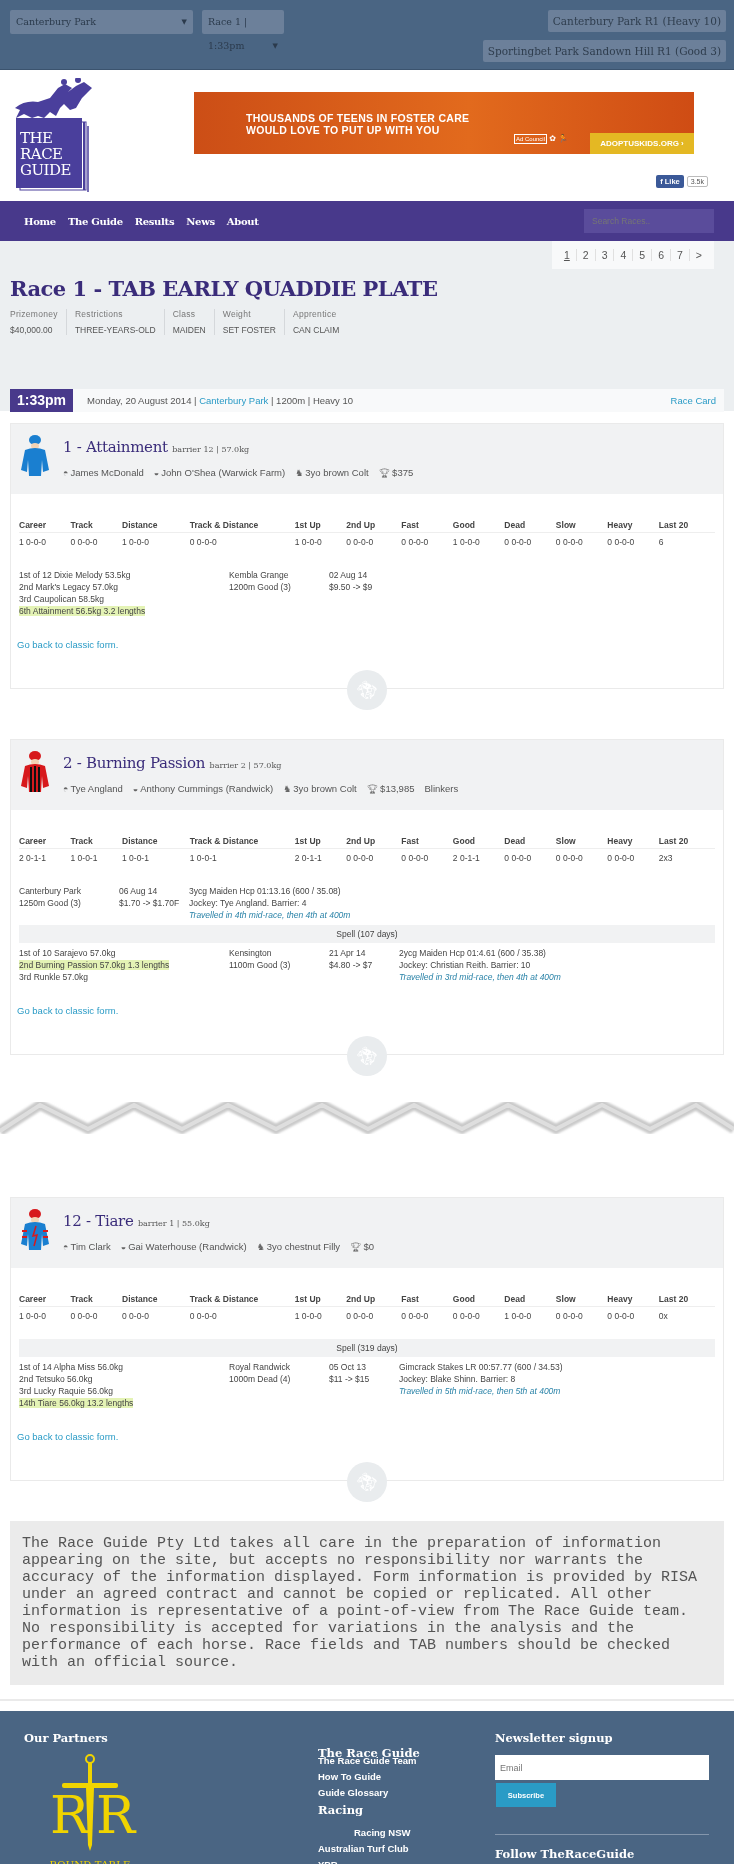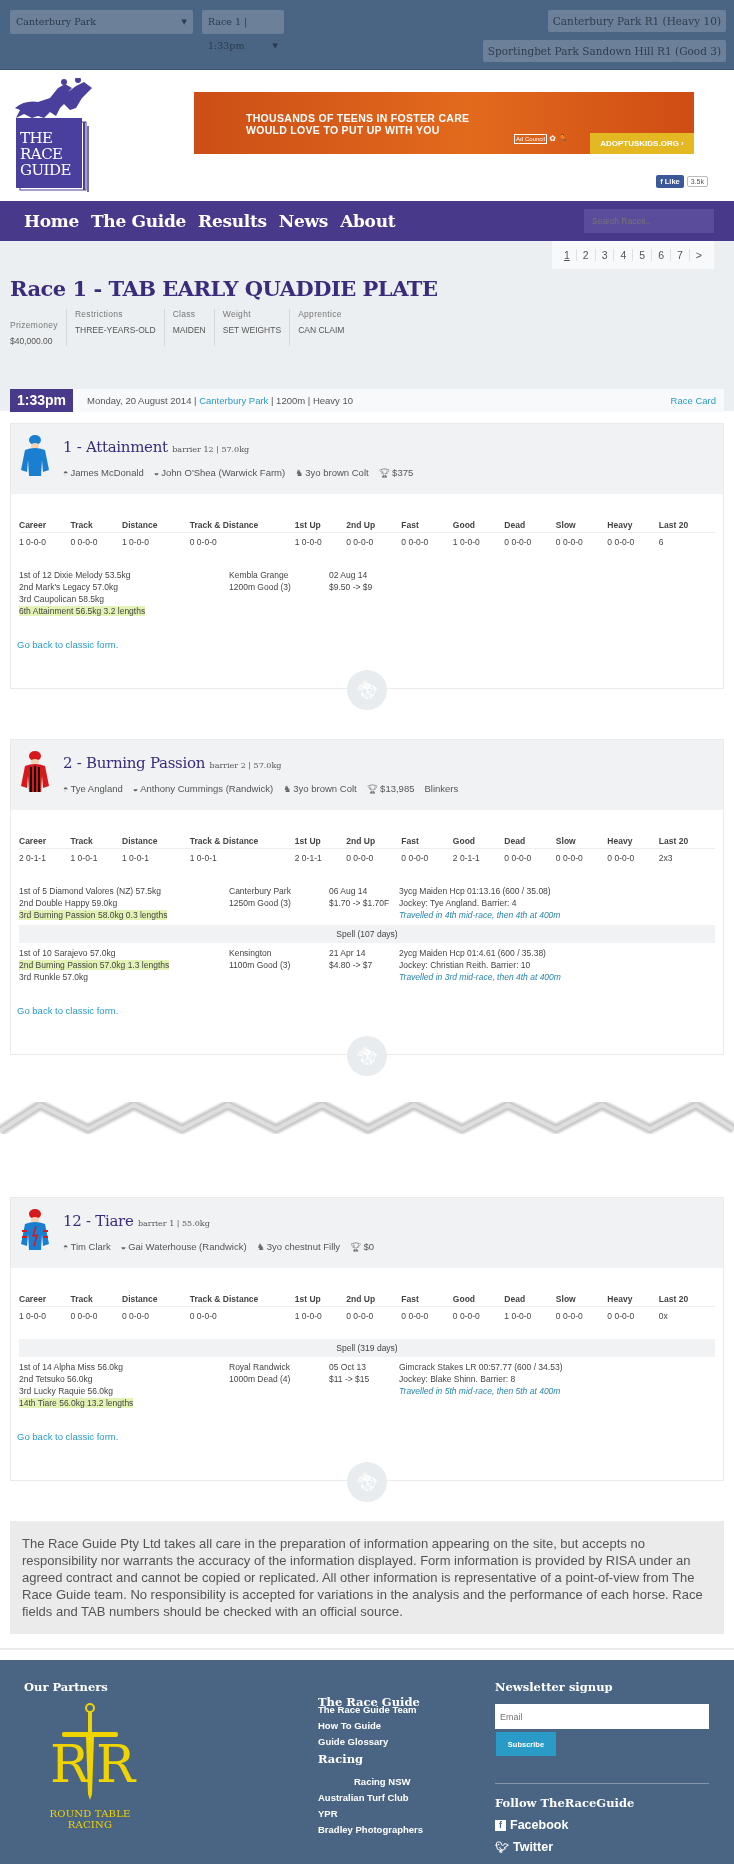--- a/index.html
+++ b/index.html
@@ -19,33 +19,33 @@
     .ad-text { position: absolute; left: 52px; top: 20px; color: #fff; font-weight: bold; font-size: 10.5px; line-height: 12px; letter-spacing: 0.3px; }
     .ad-cta { position: absolute; right: 0; bottom: 0; width: 104px; height: 21px; background: #e4b823; color: #fff; font-weight: bold; font-size: 8px; line-height: 21px; text-align: center; }
     .ad-logos { position: absolute; left: 320px; top: 42px; color: #fff; font-size: 8px; }
     .fb-like { position: absolute; right: 26px; top: 105px; display: flex; align-items: center; }
     .fb-btn { background: #3b5998; color: #fff; font-size: 7.5px; font-weight: bold; padding: 2px 4px; border-radius: 2px; }
     .fb-count { border: 1px solid #bbb; background: #fff; color: #555; font-size: 7px; padding: 1px 3px; margin-left: 3px; border-radius: 2px; }
 
     
     .nav { background: #48398b; height: 40px; position: relative; }
     .nav-items { position: absolute; left: 24px; top: 0; height: 40px; display: flex; align-items: center; gap: 12px; }
-    .nav-item { color: #fff; font-family: "DejaVu Serif", serif; font-weight: bold; font-size: 17px; letter-spacing: -0.3px; }
+    .nav-item { color: #fff; font-family: "DejaVu Serif", serif; font-weight: bold; font-size: 10px; letter-spacing: -0.3px; }
     .search { position: absolute; right: 20px; top: 8px; width: 130px; height: 24px; background: #5a4c9b; border: none; color: #c9c3e3; font-size: 8.5px; padding-left: 8px; }
 
     
     .race-head { background: #eceff1; height: 158px; position: relative; }
     .pager { position: absolute; right: 20px; top: 0; background: #f8f9fa; height: 28px; display: flex; align-items: center; padding: 0 6px; }
     .pg { color: #555; font-size: 10.5px; padding: 0 6px; border-right: 1px solid #e0e0e0; }
     .pg:last-child { border-right: none; }
     .pg.active { text-decoration: underline; }
     .race-title { position: absolute; left: 10px; top: 35px; color: #3a2c7a; font-family: "DejaVu Serif", serif; font-size: 21px; letter-spacing: -0.5px; }
     .meta { position: absolute; left: 10px; top: 68px; display: flex; }
     .meta-col { padding: 0 8px; border-left: 1px solid #d5d8db; }
-    .meta-col:first-child { padding-left: 0; border-left: none; margin-top: 11px; }
+    .meta-col:first-child { padding-left: 0; border-left: none; }
     .meta-l { color: #777; font-size: 8.5px; margin-bottom: 6px; letter-spacing: 0.3px; }
     .meta-v { color: #555; font-size: 8.5px; }
     .timebar { position: absolute; left: 10px; right: 10px; top: 148px; height: 23px; background: #f8f9fa; display: flex; align-items: center; }
     .time-badge { background: #48398b; color: #fff; font-weight: bold; font-size: 14px; height: 23px; line-height: 23px; padding: 0 7px; }
     .time-info { color: #555; font-size: 9.5px; margin-left: 14px; }
     .time-info .lnk { color: #2a9bc6; }
     .race-card { position: absolute; right: 8px; color: #2a9bc6; font-size: 9.5px; }
 
     
     .horse { margin: 0 10px; border: 1px solid #eaeaea; background: #fff; position: relative; }
@@ -67,21 +67,21 @@
     .run .c4 { flex: 1; }
     .hl { background: #e4f3b5; }
     .note { color: #2a83a8; font-style: italic; }
     .spell { background: #f1f2f3; text-align: center; font-size: 8.5px; color: #444; padding: 4px 0; }
     .classic { display: block; color: #2a9bc6; font-size: 9.5px; margin: 18px 0 0 6px; }
     .horse-foot { height: 38px; }
     .horse-badge { position: absolute; left: 50%; bottom: -22px; margin-left: -20px; width: 40px; height: 40px; border-radius: 50%; background: #e9ecee; display: flex; align-items: center; justify-content: center; color: #fff; font-size: 18px; }
 
     .zigzag { height: 60px; margin: 38px 0 44px 0; }
 
-    .disclaimer { margin: 40px 10px 0 10px; background: #ebebeb; padding: 14px 12px; color: #555; font-size: 13px; line-height: 17px; }
+    .disclaimer { margin: 40px 10px 0 10px; background: #ebebeb; padding: 14px 12px; color: #555; font-size: 15px; line-height: 17px; font-family: Liberation Mono, monospace; }
 
     .sep { height: 12px; background: #fff; border-top: 2px solid #eaeaea; margin-top: 14px; }
 
     
     .footer { background: #4a6583; height: 216px; position: relative; color: #fff; }
     .f-h { font-family: "DejaVu Serif", serif; font-weight: bold; font-size: 11.5px; position: absolute; }
     .f-link { position: absolute; font-weight: bold; font-size: 9.5px; color: #fff; }
     .email { position: absolute; left: 495px; top: 44px; width: 214px; height: 25px; background: #fff; border: none; color: #aaa; font-size: 9px; padding-left: 5px; }
     .subscribe { position: absolute; left: 496px; top: 72px; width: 60px; height: 24px; background: #2a9bc6; color: #fff; font-size: 7.5px; font-weight: bold; border: none; }
     .f-rule { position: absolute; left: 495px; top: 123px; width: 214px; height: 1px; background: #8496ac; }
@@ -174,21 +174,21 @@
     <div class="meta-col">
         <div class="meta-l">Restrictions</div>
         <div class="meta-v">THREE-YEARS-OLD</div>
       </div>
     <div class="meta-col">
         <div class="meta-l">Class</div>
         <div class="meta-v">MAIDEN</div>
       </div>
     <div class="meta-col">
         <div class="meta-l">Weight</div>
-        <div class="meta-v">SET WEIGHTS</div>
+        <div class="meta-v">SET FOSTER</div>
       </div>
     <div class="meta-col">
         <div class="meta-l">Apprentice</div>
         <div class="meta-v">CAN CLAIM</div>
       </div>
   </div>
   <div class="timebar">
     <span class="time-badge">1:33pm</span>
     <span class="time-info">
       <span>Monday, 20 August 2014</span> |
@@ -324,25 +324,20 @@
             <td>0 0-0-0</td>
             <td>0 0-0-0</td>
             <td>0 0-0-0</td>
             <td>2x3</td>
       </tr>
     </tbody>
       </table>
   </div>
   <div class="runs">
     <div class="run">
-      <div class="c1">
-        <div>1st of 5 Diamond Valores (NZ) 57.5kg</div>
-        <div>2nd Double Happy 59.0kg</div>
-        <div><span class="hl">3rd Burning Passion 58.0kg 0.3 lengths</span></div>
-      </div>
       <div class="c2">
           <div>Canterbury Park</div>
           <div>1250m Good (3)</div>
         </div>
       <div class="c3">
           <div>06 Aug 14</div>
           <div>$1.70 -&gt; $1.70F</div>
         </div>
       <div class="c4">
           <div>3ycg Maiden Hcp 01:13.16 (600 / 35.08)</div>

